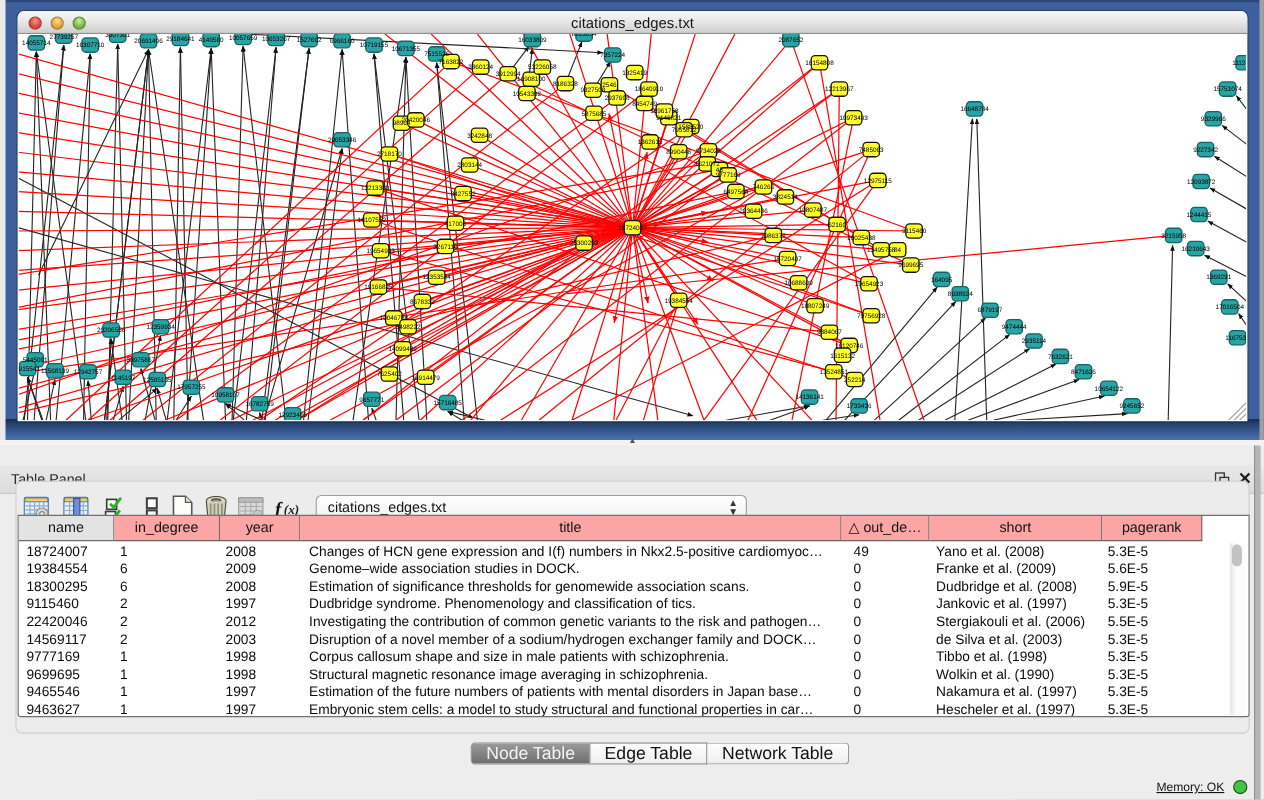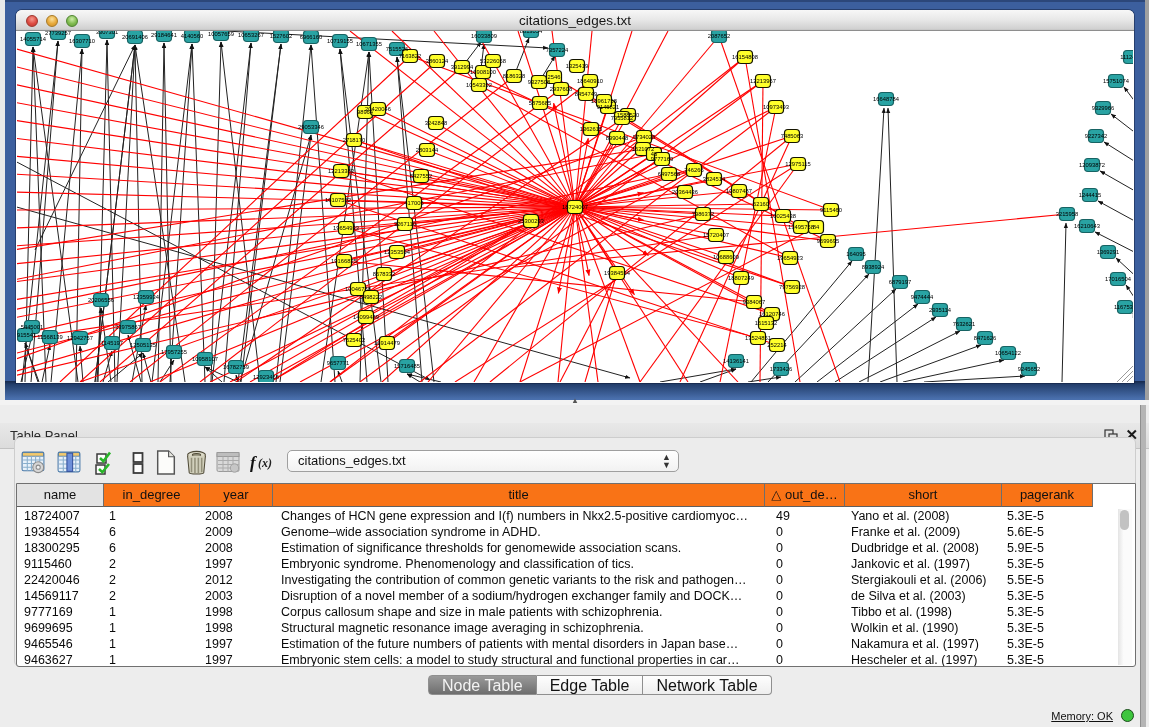--- a/index.html
+++ b/index.html
@@ -25,24 +25,24 @@
 #phead { position:absolute; left:0; top:23px; width:100%; height:26px;
   background:linear-gradient(#e8e8e8,#dcdcdc); border-bottom:1px solid #c2c2c2; }
 #phead .t { position:absolute; left:10px; top:5px; font-size:13px; color:#2a2a2a; }
 #phead .x { position:absolute; right:11px; top:3px; font-size:15px; font-weight:bold; color:#1a1a1a; }
 #bigbox { position:absolute; left:14px; top:37px; width:1122px; height:230px; background:#ececec;
   border:1px solid #cdcdcd; border-radius:6px; }
 #toolbar { position:absolute; left:14px; top:49px; height:32px; }
 .combo { position:absolute; left:287px; top:50px; width:392px; height:22px; background:linear-gradient(#fff,#f2f2f2);
   border:1px solid #9f9f9f; border-radius:5px; font-size:13px; color:#111; line-height:20px; padding-left:10px; }
 .combo .arr { position:absolute; right:7px; top:2px; font-size:9px; color:#333; line-height:8px; text-align:center; }
-#tablebox { position:absolute; left:16px; top:83px; width:1120px; height:184px; background:#fff;
+#tablebox { position:absolute; left:16px; top:68px; width:1120px; height:184px; background:#fff;
   border:1px solid #707070; border-radius:0 0 3px 3px; overflow:hidden; }
 #thead { position:absolute; left:0; top:0; height:23px; }
-#thead span { position:absolute; top:0; height:23px; background:#f97316; border-right:1px solid #6e6e6e;
+#thead span { position:absolute; top:0; height:23px; background:#fca5a5; border-right:1px solid #6e6e6e;
   border-bottom:1px solid #5f5f5f; font-size:13px; color:#111; text-align:center; line-height:22px; }
 #thead span.g { background:#e3e3e3; }
 #tbody { position:absolute; left:0; top:24px; width:1106px; }
 .tr { position:relative; height:16px; font-size:12.5px; color:#0a0a0a; white-space:nowrap; }
 .tr span { position:absolute; top:0; line-height:16px; }
 .c0 { left:7px; } .c1 { left:92px; } .c2 { left:188px; } .c3 { left:264px; width:484px; overflow:hidden; }
 .c4 { left:759px; } .c5 { left:834px;text-align:center; } .c6 { left:990px; }
 #vscroll { position:absolute; right:3px; top:25px; width:14px; height:156px; background:linear-gradient(90deg,#e4e4e4,#fbfbfb 40%); }
 #vscroll .thumb { position:absolute; left:2px; top:1px; width:9px; height:20px; background:#c2c2c2; border-radius:5px; }
 #tabs { position:absolute; left:428px; top:275px; height:20px; display:flex; font-size:16px; }
@@ -657,39 +657,39 @@
             <span class="c2">2008</span>
             <span class="c3">Changes of HCN gene expression and I(f) numbers in Nkx2.5-positive cardiomyoc…</span>
             <span class="c4">49</span>
             <span class="c5">Yano et al. (2008)</span>
             <span class="c6">5.3E-5</span>
           </div>
 <div class="tr">
             <span class="c0">19384554</span>
             <span class="c1">6</span>
             <span class="c2">2009</span>
-            <span class="c3">Genome–wide association syndrome in ADHD.</span>
+            <span class="c3">Genome–wide association studies in DOCK.</span>
             <span class="c4">0</span>
             <span class="c5">Franke et al. (2009)</span>
             <span class="c6">5.6E-5</span>
           </div>
 <div class="tr">
             <span class="c0">18300295</span>
             <span class="c1">6</span>
             <span class="c2">2008</span>
             <span class="c3">Estimation of significance thresholds for genomewide association scans.</span>
             <span class="c4">0</span>
             <span class="c5">Dudbridge et al. (2008)</span>
             <span class="c6">5.9E-5</span>
           </div>
 <div class="tr">
             <span class="c0">9115460</span>
             <span class="c1">2</span>
             <span class="c2">1997</span>
-            <span class="c3">Embryonic syndrome. Phenomenology and classification of tics.</span>
+            <span class="c3">Dudbridge syndrome. Phenomenology and classification of tics.</span>
             <span class="c4">0</span>
             <span class="c5">Jankovic et al. (1997)</span>
             <span class="c6">5.3E-5</span>
           </div>
 <div class="tr">
             <span class="c0">22420046</span>
             <span class="c1">2</span>
             <span class="c2">2012</span>
             <span class="c3">Investigating the contribution of common genetic variants to the risk and pathogen…</span>
             <span class="c4">0</span>

